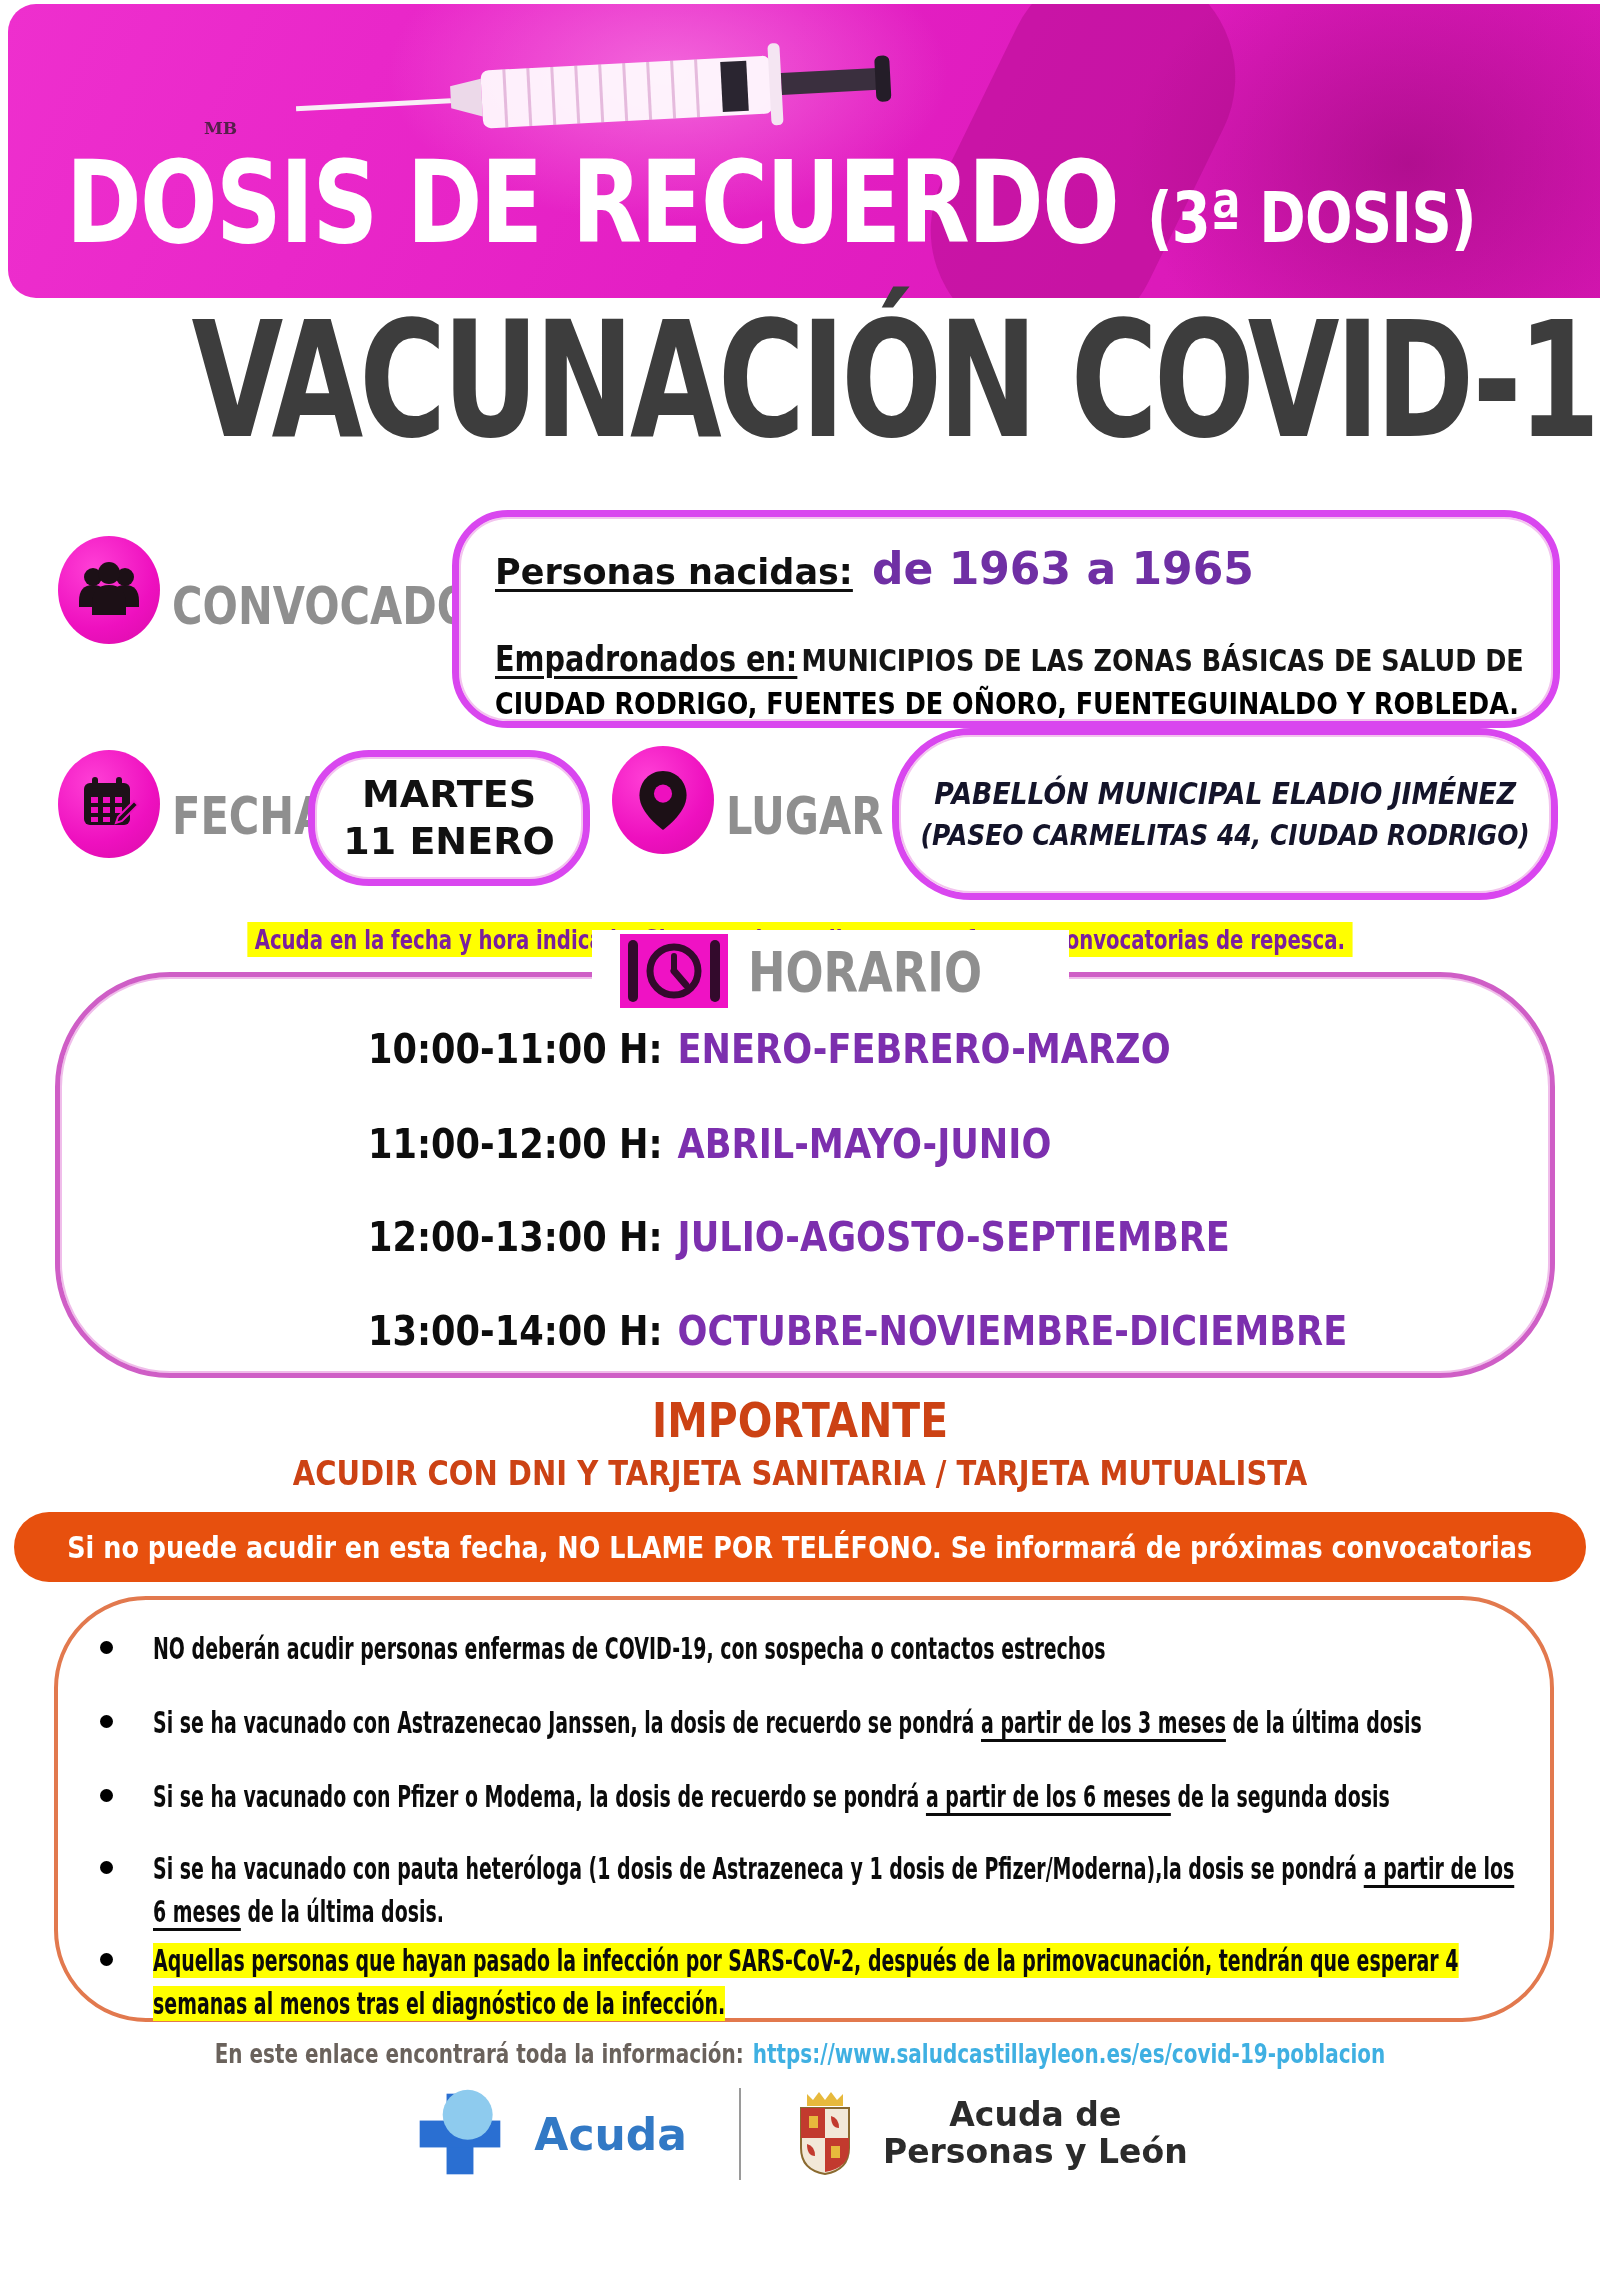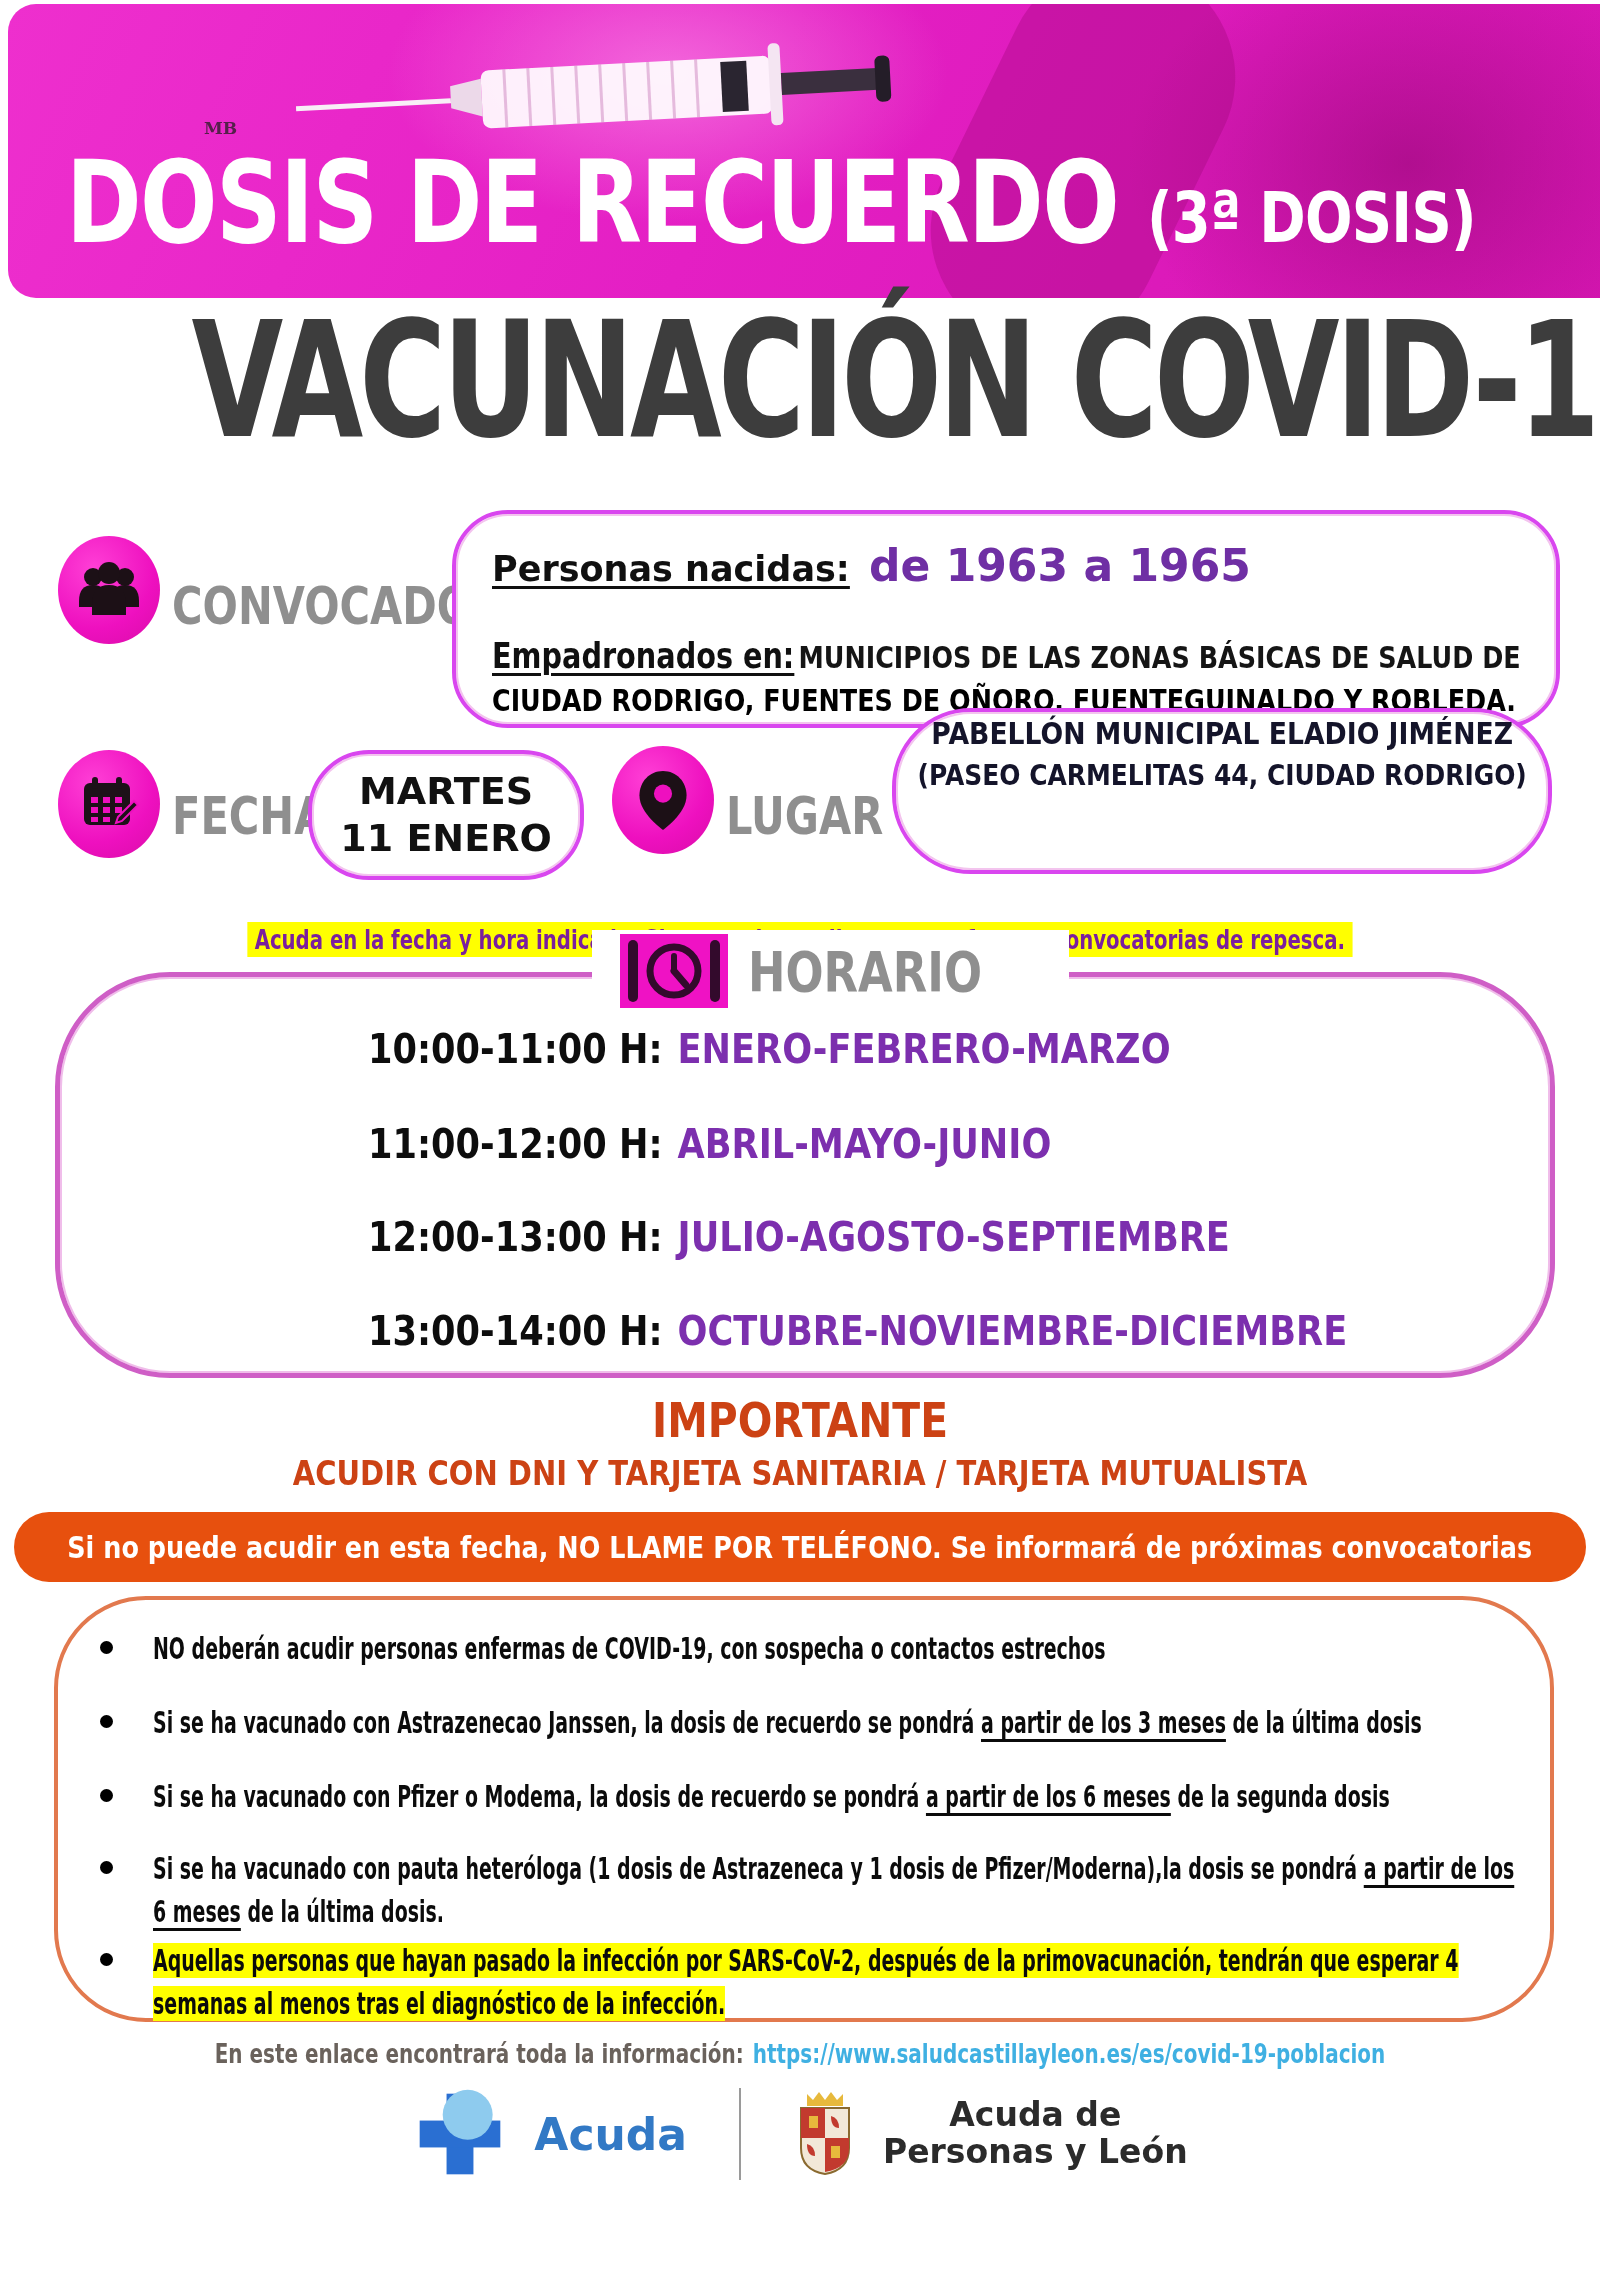--- a/index.html
+++ b/index.html
@@ -28,36 +28,36 @@
           transform:scale(0.78,1.06);transform-origin:center top;}
 
   
   .icon-circle{width:102px;height:108px;border-radius:50%;
           background:radial-gradient(circle at 35% 30%,#ff3fd6,#ee10bf 60%,#d90ca8);
           display:flex;align-items:center;justify-content:center;}
   .gray-label{font-weight:800;color:#8f8f8f;white-space:nowrap;transform:scaleX(0.80);
           transform-origin:left center;font-size:52px;letter-spacing:0;}
 
   
-  .pink-box{background:#ffffff;border:4px solid #d946ef;box-shadow:0 0 0 2px #f3c4ee inset;}
+  .pink-box{background:#ffffff;border:7px solid #d946ef;box-shadow:0 0 0 2px #f3c4ee inset;}
   .personas-box{left:452px;top:510px;width:1108px;height:218px;border-radius:56px;
           padding:26px 24px 0 36px;box-sizing:border-box;}
   .p-line1{white-space:nowrap;}
   .p-label{font-size:35px;font-weight:800;color:#101010;text-decoration:underline;
           text-decoration-thickness:3px;text-underline-offset:5px;}
   .p-value{font-size:44px;font-weight:800;color:#6f2fa4;margin-left:14px;}
   .p-line2{margin-top:42px;line-height:1.35;width:1290px;transform:scaleX(0.82);transform-origin:left top;}
   .e-text{font-size:31px;font-weight:700;color:#151515;}
   .e-bold{font-size:31px;font-weight:800;color:#000000;}
 
   .pill-box{left:308px;top:750px;width:268px;height:122px;border-radius:61px;
           display:flex;flex-direction:column;align-items:center;justify-content:center;line-height:1.25;}
   .pill-box span{font-size:38px;font-weight:800;color:#111111;}
-  .lugar-box{left:892px;top:708px;width:652px;height:158px;border-radius:79px;
-          display:flex;flex-direction:column;align-items:center;line-height:1.4;}
+  .lugar-box{left:892px;top:728px;width:652px;height:158px;border-radius:79px;
+          display:flex;flex-direction:column;align-items:center;justify-content:center;line-height:1.4;font-style:italic;}
   .lugar-inner{transform:scaleX(0.86);transform-origin:center center;text-align:center;white-space:nowrap;}
   .l1{font-size:31px;font-weight:800;color:#14142a;}
   .l2{font-size:29px;font-weight:600;color:#14142a;}
 
   
   .hl-row{left:0;width:1600px;display:flex;justify-content:center;}
   .hl-row span{background:#ffff00;color:#7a1f9e;font-weight:800;white-space:nowrap;padding:2px 10px;}
   .hl1{top:884px;}  .hl1 span{font-size:27px;transform:scaleX(0.92);}
   .hl2{top:922px;}  .hl2 span{font-size:27px;transform:scaleX(0.73);}
 

